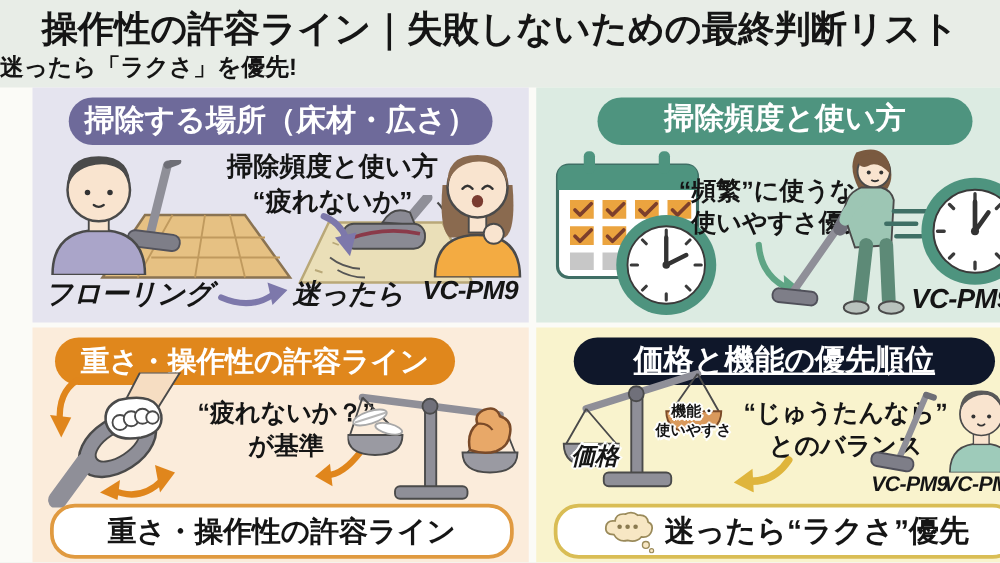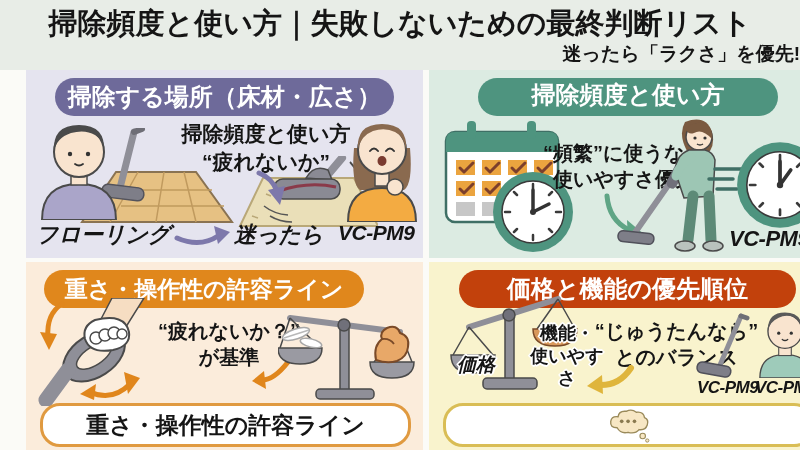--- a/index.html
+++ b/index.html
@@ -1,50 +1,50 @@
 <!DOCTYPE html>
 <html><head>
 <meta charset="utf-8">
 <style>
   html,body{margin:0;padding:0;}
   .stage{position:relative;width:800px;height:450px;background:#e8ede7;overflow:hidden;
          font-family:"Liberation Sans","DejaVu Sans",sans-serif;color:#151515;}
   .title{position:absolute;top:4px;left:0;width:100%;text-align:center;
          font-size:29px;font-weight:900;letter-spacing:0;}
-  .subtitle{position:absolute;top:41px;left:0;width:100%;text-align:right;
+  .subtitle{position:absolute;top:41px;left:0;width:100%;text-align:left;
          font-size:19px;font-weight:800;}
   .gapbg{position:absolute;left:0;top:70px;width:800px;height:380px;background:#fbfbf7;}
   .panel{position:absolute;width:397px;height:188px;margin-left:26px;}
   #p-place{left:0;top:70px;background:#e5e4ef;}
   #p-freq{left:403px;top:70px;background:#dcebe2;}
   #p-weight{left:0;top:262px;background:#fbecdb;}
   #p-price{left:403px;top:262px;background:#f9f3cd;}
   .pill{position:absolute;top:8px;height:38px;border-radius:19px;color:#fff;
         font-weight:800;text-align:center;line-height:38px;white-space:nowrap;}
   #p-place .pill{left:29px;width:339px;background:#6e6a9a;font-size:24px;}
   #p-freq  .pill{left:49px;width:300px;background:#4e947f;font-size:24px;font-family:Liberation Mono, monospace;}
   #p-weight .pill{left:18px;width:320px;background:#e0871c;font-size:23px;}
-  #p-price .pill{left:30px;width:337px;background:#c2410c;font-size:24px;}
+  #p-price .pill{left:30px;width:337px;background:#0f172a;font-size:24px;text-decoration:underline;}
   .abs{position:absolute;}
   .note{position:absolute;text-align:center;font-weight:800;line-height:1.32;}
   .lbl{position:absolute;font-weight:900;white-space:nowrap;font-style:italic;}
   .footpill{position:absolute;left:14px;top:141px;width:365px;height:38px;background:#fff;
             border-radius:20px;display:flex;align-items:center;justify-content:center;
             gap:8px;font-weight:900;font-size:23px;}
   #p-weight .footpill{border:3px solid #e09a40;}
   #p-price .footpill{border:3px solid #d9bd55;font-size:24px;}
   .outlined{text-shadow:-2px 0 0 #fff,2px 0 0 #fff,0 -2px 0 #fff,0 2px 0 #fff,
             -1px -1px 0 #fff,1px 1px 0 #fff,-1px 1px 0 #fff,1px -1px 0 #fff;}
   svg{display:block;}
 </style>
 </head>
 <body>
 
 <div class="stage">
-  <div class="title">掃除頻度と使い方｜失敗しないための最終判断リスト</div>
+  <div class="title">操作性の許容ライン｜失敗しないための最終判断リスト</div>
   <div class="subtitle">迷ったら「ラクさ」を優先!</div>
   <div class="gapbg"></div>
 
   <div class="panel" id="p-place">
     <div class="pill">掃除する場所（床材・広さ）</div>
 
     <svg class="abs" style="left:50px;top:58px" width="160" height="100" viewBox="0 0 160 100">
       <path d="M40 44 L120 44 L156 94 L6 94 Z" fill="#e6c183" stroke="#8a7352" stroke-width="2"></path>
       <path d="M62 44 L34 94 M88 44 L80 94 M108 44 L120 94 M52 62 L136 62 M45 78 L148 78" stroke="#c09a5e" stroke-width="1.5"></path>
       <path d="M58 4 L44 60" stroke="#8f8f98" stroke-width="7" stroke-linecap="round"></path>
@@ -244,21 +244,21 @@
       <rect x="56" y="32" width="9" height="64" fill="#8f8f98" stroke="#4a4a4a" stroke-width="1.5"></rect>
       <rect x="34" y="95" width="54" height="11" rx="4" fill="#8f8f98" stroke="#4a4a4a" stroke-width="1.5"></rect>
       <path d="M20 44 L109 16" stroke="#8f8f98" stroke-width="6" stroke-linecap="round"></path>
       <circle cx="60" cy="32" r="6" fill="#70707a" stroke="#4a4a4a" stroke-width="1.5"></circle>
       <path d="M20 44 L4 72 M20 44 L44 72" stroke="#4a4a4a" stroke-width="1.5"></path>
       <path d="M109 16 L88 46 M109 16 L126 46" stroke="#4a4a4a" stroke-width="1.5"></path>
       <path d="M2 72 L46 72 Q46 90 24 90 Q2 90 2 72 Z" fill="#9a9aa2" stroke="#4a4a4a" stroke-width="1.5"></path>
       <path d="M84 46 L128 46 Q128 63 106 63 Q84 63 84 46 Z" fill="#d9995c" stroke="#7a4a28" stroke-width="1.5"></path>
     </svg>
     <span class="lbl outlined" style="left:28px;top:90px;font-size:19px">価格</span>
-    <div class="note outlined" style="left:98px;top:60px;width:80px;font-size:18px;line-height:1.25">
+    <div class="note outlined" style="left:86px;top:60px;width:80px;font-size:12px;line-height:1.25">
       <span>機能・</span><br>
       <span>使いやすさ</span>
     </div>
 
     <div class="note" style="left:150px;top:56px;width:195px;font-size:20px">
       <span>“じゅうたんなら”</span><br>
       <span>とのバランス</span>
     </div>
 
     <svg class="abs" style="left:158px;top:102px" width="48" height="30" viewBox="0 0 48 30">
@@ -287,15 +287,16 @@
 
     <div class="footpill">
       <svg width="42" height="36" viewBox="0 0 46 38">
         <path d="M10 22 Q2 22 3 15 Q4 9 11 10 Q12 3 20 4 Q26 1 31 5 Q39 4 40 11 Q45 13 43 19 Q41 25 34 24 Q30 29 22 27 Q14 29 10 22 Z" fill="#f7e7c4" stroke="#9a8a5a" stroke-width="1.5"></path>
         <circle cx="15" cy="15" r="2" fill="#8a7a50"></circle>
           <circle cx="22" cy="15" r="2" fill="#8a7a50"></circle>
           <circle cx="29" cy="15" r="2" fill="#8a7a50"></circle>
         <circle cx="38" cy="31" r="3" fill="#f7e7c4" stroke="#9a8a5a" stroke-width="1.2"></circle>
         <circle cx="43" cy="36" r="1.8" fill="#f7e7c4" stroke="#9a8a5a" stroke-width="1"></circle>
       </svg>
+      <span>迷ったら“ラクさ”優先</span>
     </div>
   </div>
 </div>
 
 </body></html>

